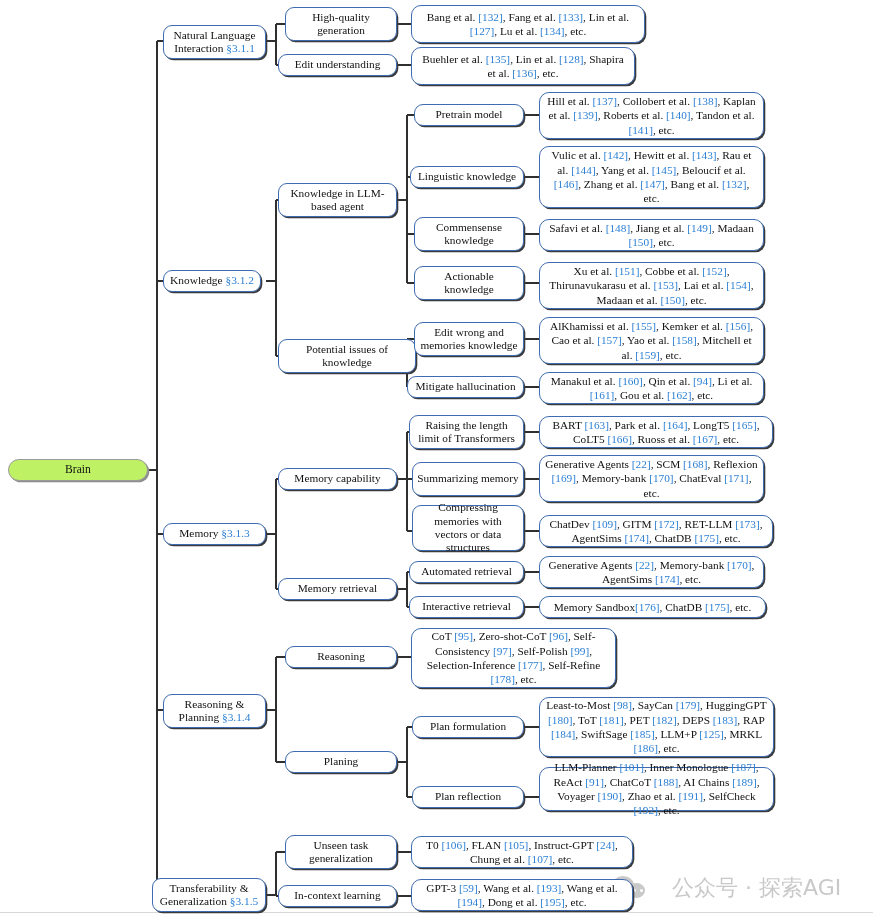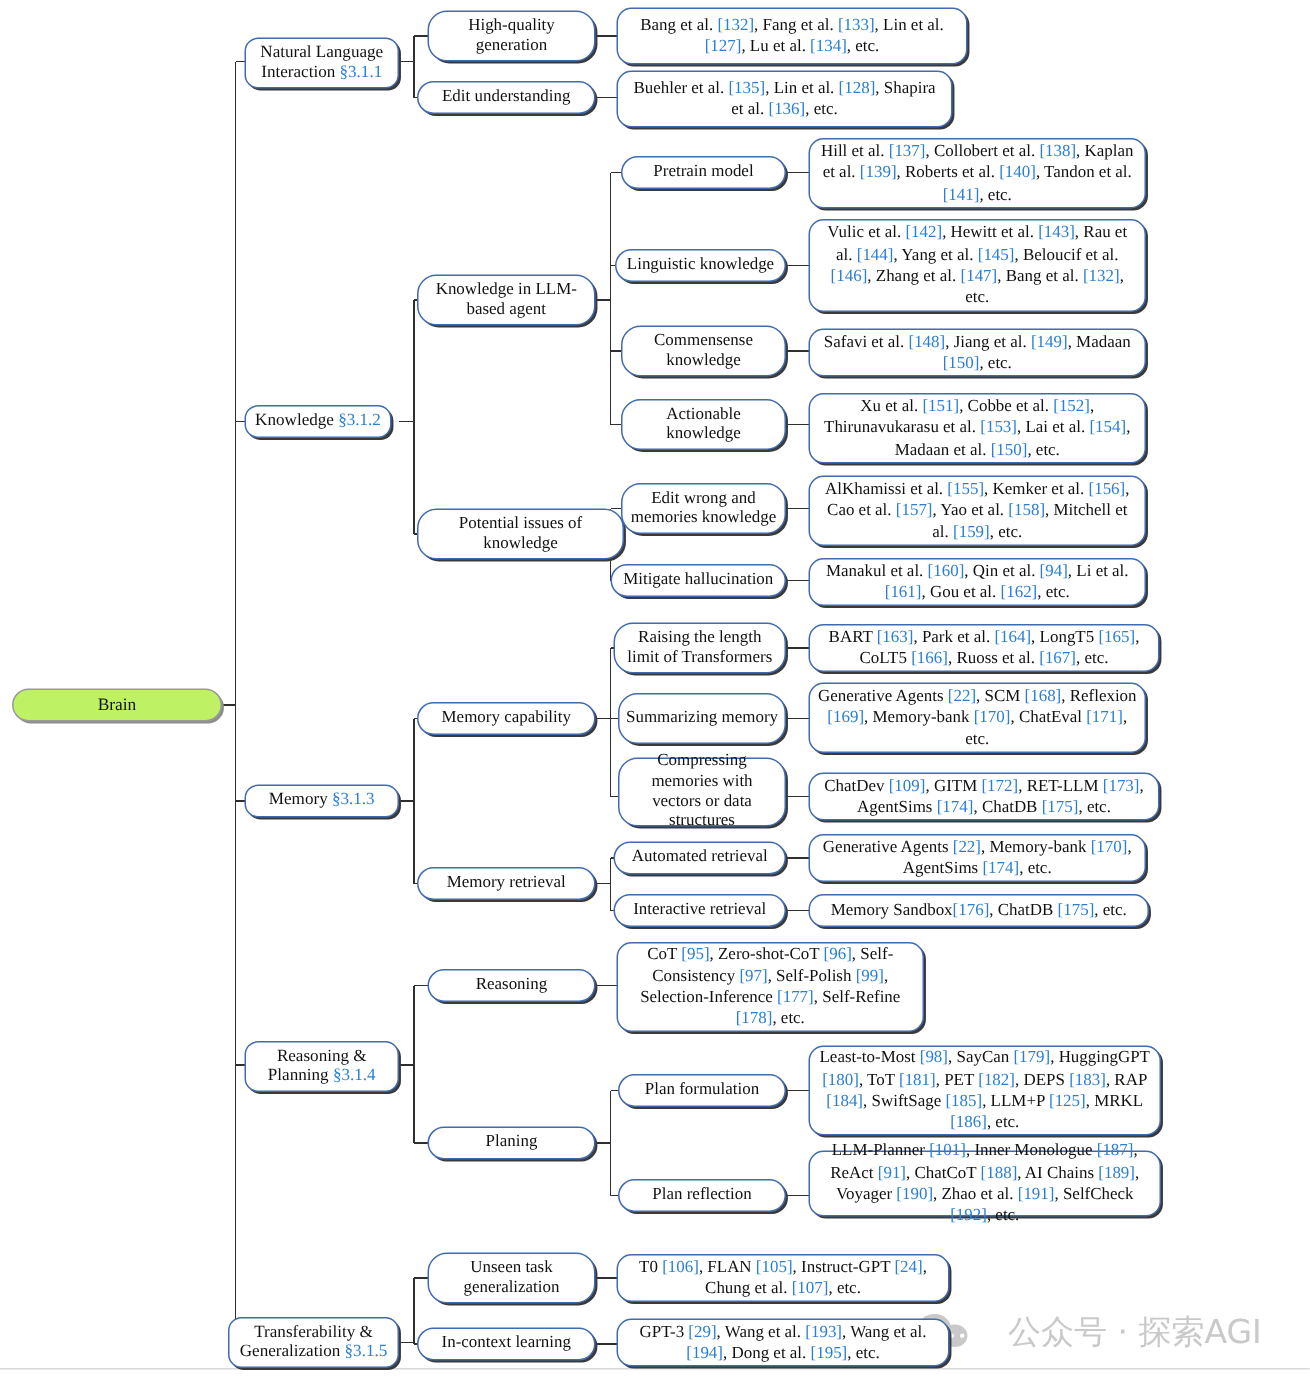--- a/index.html
+++ b/index.html
@@ -26,21 +26,21 @@
     z-index:3;
   }
   .node.root{
     border:1.2px solid #9a9a9a;
     background:#bef264;
     box-shadow:1.6px 1.6px 0 -0.3px #8d8d8d;
     border-radius:11px;
     font-size:11.6px;
   }
   .node.l1{font-size:11.4px;}
-  .node.l2{font-size:11.3px;border-radius:13px;}
+  .node.l2{font-size:11.3px;}
   .node.refs{
     font-size:11.3px;
     border-radius:10px;
     line-height:1.28;
     padding:2px 5px;
   }
   .cite{color:#2a7fd4;}
   .sect{color:#2a7fd4;}
 
   .wm{
@@ -315,21 +315,21 @@
     <span>Unseen task generalization</span>
   </div>
   <div class="node l2" style="left:278px;top:885px;width:119px;height:22px;">
     <span>In-context learning</span>
   </div>
 
   <div class="node refs" style="left:411px;top:836px;width:222px;height:32px;">
     <span>T0 <span class="cite">[106]</span>, FLAN <span class="cite">[105]</span>, Instruct-GPT <span class="cite">[24]</span>, Chung et al. <span class="cite">[107]</span>, etc.</span>
   </div>
   <div class="node refs" style="left:411px;top:879px;width:222px;height:32px;">
-    <span>GPT-3 <span class="cite">[29]</span>, Wang et al. <span class="cite">[193]</span>, Wang et al. <span class="cite">[194]</span>, Dong et al. <span class="cite">[195]</span>, etc.</span>
+    <span>GPT-3 <span class="cite">[59]</span>, Wang et al. <span class="cite">[193]</span>, Wang et al. <span class="cite">[194]</span>, Dong et al. <span class="cite">[195]</span>, etc.</span>
   </div>
 
   <div class="wm" style="left:612px;top:873px;">
     <span class="bubbles">
       <i class="b1"></i>
         <i class="b2"></i>
       <i class="d" style="left:5px;top:7px;"></i>
         <i class="d" style="left:13px;top:7px;"></i>
       <i class="d" style="left:21px;top:14px;"></i>
         <i class="d" style="left:28px;top:14px;"></i>

